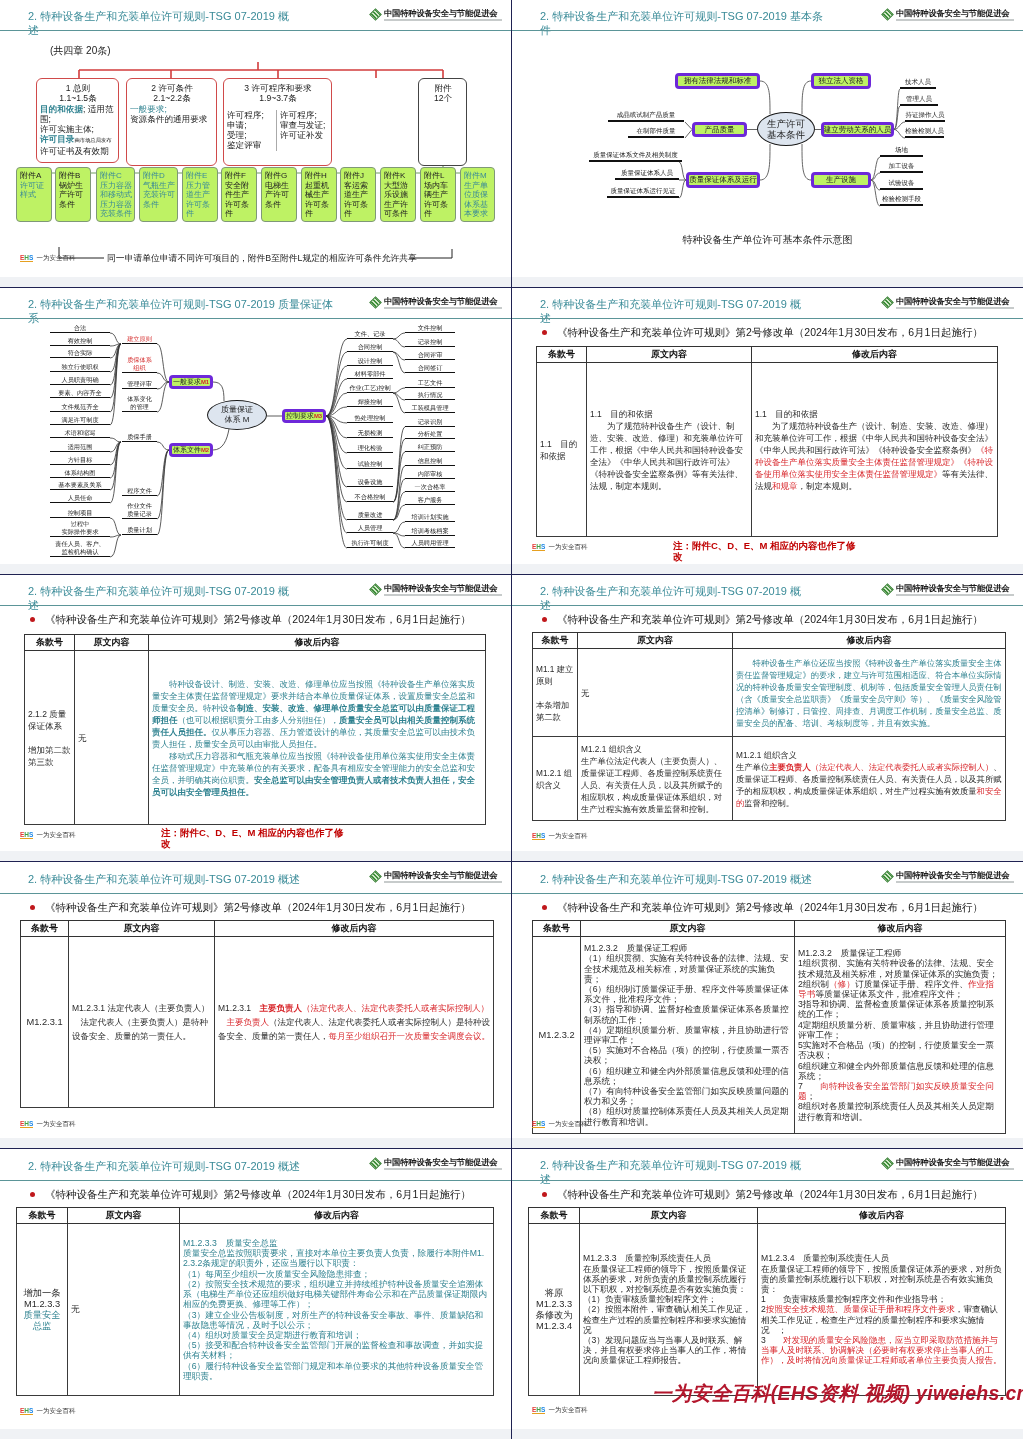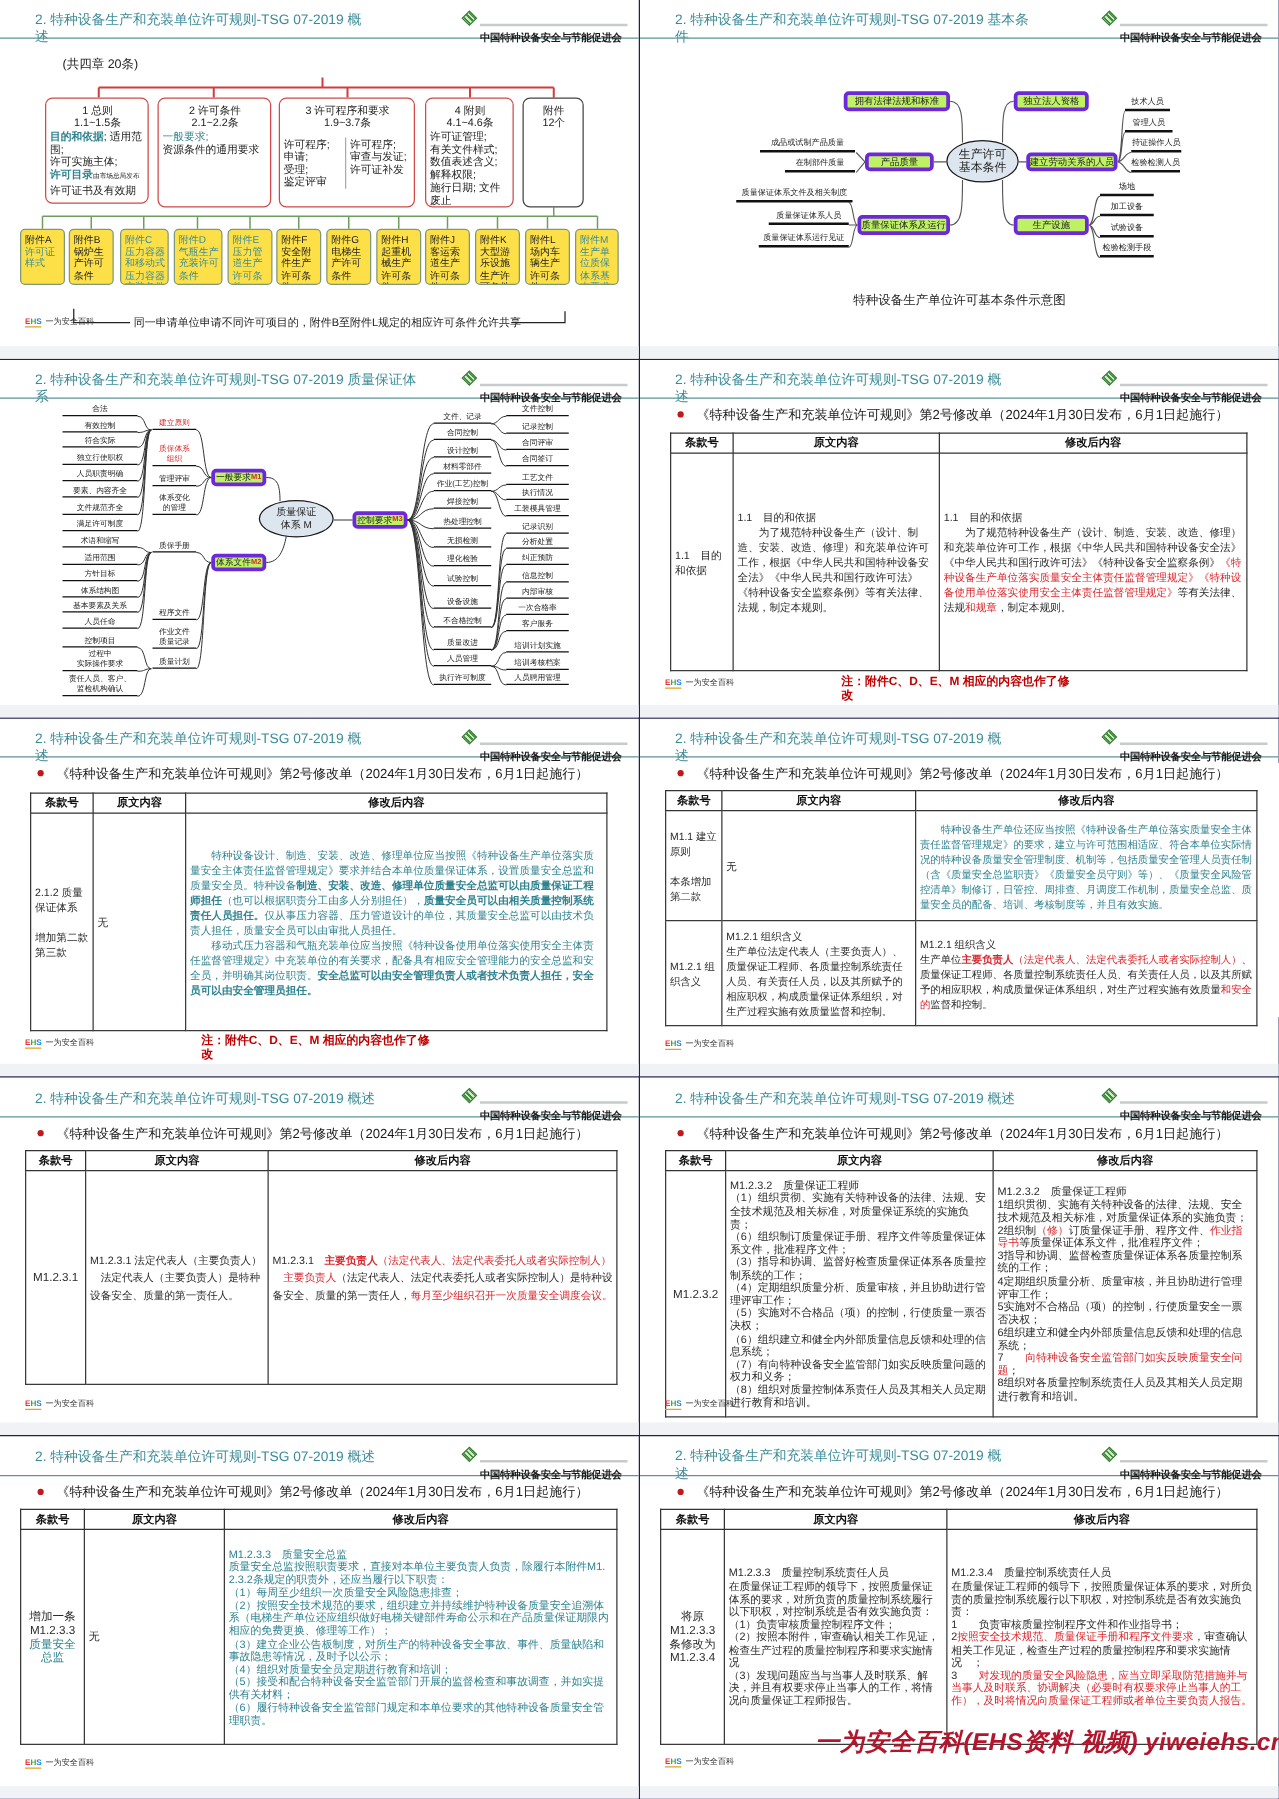--- a/index.html
+++ b/index.html
@@ -6,37 +6,37 @@
 html,body{width:1023px;height:1439px;overflow:hidden}
 body{position:relative;background:#1f2252;font-family:"Liberation Sans","DejaVu Sans",sans-serif;color:#222}
 .slide{position:absolute;background:#fff;overflow:hidden}
 .strip{position:absolute;left:0;right:0;bottom:0;height:10px;background:#f0f2f5}
 .title{position:absolute;left:28px;top:9px;font-size:11px;line-height:14px;color:#3a8b98;width:266px}
 .title.w2{width:288px}.title.w3{width:310px}.title.wide{width:430px;top:10px}
 .rule{position:absolute;left:0;width:511px;top:30px;height:1px;background:#5b9598}
 .rule.low{top:31px}
 .logo{position:absolute;left:368px;top:6px;width:142px;height:20px}
 .logo-icon{position:absolute;left:3px;top:4px;width:9px;height:9px;transform:rotate(45deg);background:repeating-linear-gradient(0deg,#3f8f3a 0 1.5px,#cfe6c6 1.5px 3px);border:1px solid #2f7a2b}
-.logo-name{position:absolute;left:16px;top:19px;font-family:Liberation Serif, serif;font-weight:bold;font-size:8.3px;color:#1a1a1a;white-space:nowrap;letter-spacing:-0.2px}
+.logo-name{position:absolute;left:16px;top:2px;font-family:Liberation Serif, serif;font-weight:bold;font-size:8.3px;color:#1a1a1a;white-space:nowrap;letter-spacing:-0.2px}
 .logo-sub{position:absolute;left:16px;top:13px;width:118px;height:2px;background:#c7cbcb}
 .ehs{position:absolute;left:20px;font-size:6.5px;line-height:8px;white-space:nowrap;color:#333}
 .ehs-mark{font-weight:bold;border-bottom:1px solid #e6a020;margin-right:3px}
 .ehs-mark .e{color:#e53935}.ehs-mark .h{color:#43a047}.ehs-mark .s{color:#1e88e5}
 svg.lines{position:absolute;left:0;top:0}
 
 .count-label{position:absolute;font-size:10px;color:#222;white-space:nowrap}
 .root-box{position:absolute;border:1px solid #d04a4a;border-radius:5px;background:#fff;font-size:11px;display:flex;align-items:center;justify-content:center;white-space:nowrap}
 .chap{position:absolute;border:1px solid #d04a4a;border-radius:6px;background:#fff;font-size:8.6px;line-height:10.3px;padding:4px 2px 2px 3px;color:#222}
 .chap.annex{border-color:#444}
 .chap-title,.chap-range{text-align:center}
 .chap-body{margin-top:0}
 .chap-cols{display:flex;margin-top:6px}
 .chap-cols .col{flex:1}
 .chap-cols .col + .col{border-left:1px solid #aaa;padding-left:3px}
-.att{position:absolute;top:183px;height:45px;border:1px solid #7f9878;border-radius:4px;background:#fde047;font-size:8px;line-height:9.6px;padding:3px 2px 2px 3px;color:#222;overflow:hidden}
+.att{position:absolute;top:167px;height:55px;border:1px solid #7f9878;border-radius:4px;background:#bef264;font-size:8px;line-height:9.6px;padding:3px 2px 2px 3px;color:#222;overflow:hidden}
 .att .teal,.teal{color:#3a8a97}
 .share-note{position:absolute;font-size:8.8px;white-space:nowrap;color:#222;line-height:11px}
 
 .mm-node{position:absolute;border:3px solid #6d28d9;border-radius:4px;background:#bef264;font-size:7.5px;display:flex;align-items:center;justify-content:center;white-space:nowrap;color:#222}
 .mm-node .code{color:#d42a2a;font-weight:bold;font-size:0.85em}
 .mm-leaf{position:absolute;border-bottom:2px solid #111;font-size:6.5px;line-height:8px;text-align:center;white-space:pre-line;color:#222;display:flex;align-items:flex-end;justify-content:center;padding-bottom:1px}
 .mm-leaf.sm{font-size:6.2px;line-height:7.5px;border-bottom-width:1.6px}
 .mm-leaf.red{color:#d42a2a}
 .mm-ellipse{position:absolute;border:1.5px solid #1a1a1a;border-radius:50%;background:#dde5ef;display:flex;align-items:center;justify-content:center;text-align:center;font-size:9.5px;line-height:11px;white-space:pre-line}
 .mm-ellipse.sm{font-size:8px;line-height:10px}
@@ -109,31 +109,20 @@
           <div><span>受理;</span></div>
           <div><span>鉴定评审</span></div>
         </div>
       <div class="col">
           <div><span>许可程序;</span></div>
           <div><span>审查与发证;</span></div>
           <div><span>许可证补发</span></div>
         </div>
     </div>
   </div>
-  <div class="chap" style="left:340px;top:78px;width:71px;height:88px">
-    <div class="chap-title">4 附则</div>
-    <div class="chap-range">4.1~4.6条</div>
-    <div class="chap-body">
-        <div><span>许可证管理;</span></div>
-        <div><span>有关文件样式;</span></div>
-        <div><span>数值表述含义;</span></div>
-        <div><span>解释权限;</span></div>
-        <div><span>施行日期; 文件废止</span></div>
-      </div>
-  </div>
   <div class="chap annex" style="left:418px;top:78px;width:49px;height:88px">
     <div class="chap-title">附件</div>
     <div class="chap-range">12个</div>
   </div>
 
   <div class="att" style="left:16px;width:36px">
       <div>附件A</div>
       <div class="teal">许可证样式</div>
     </div>
   <div class="att" style="left:55px;width:36px">

